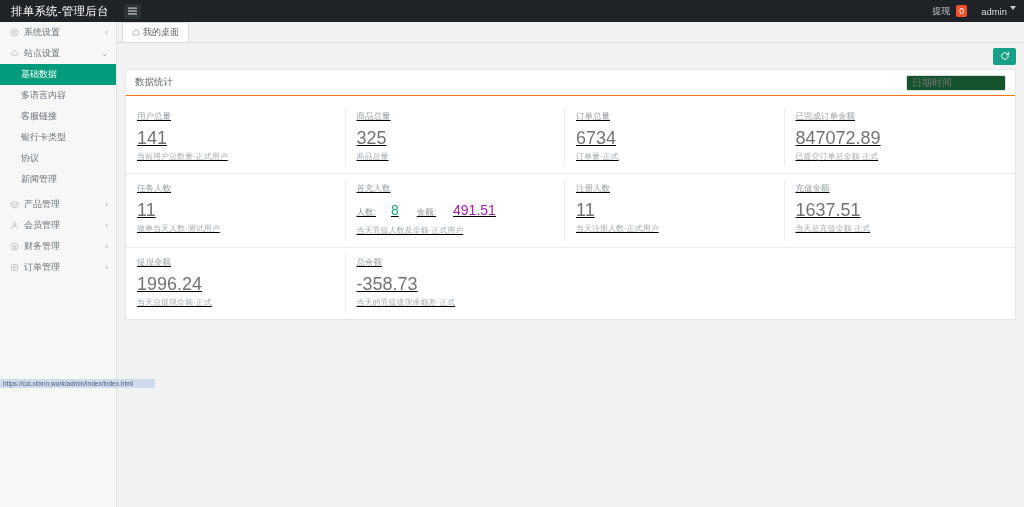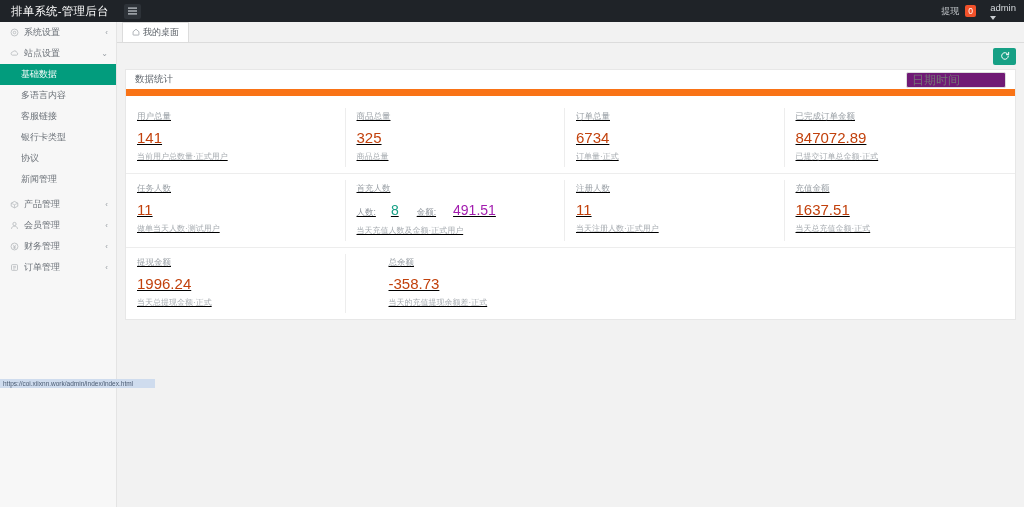--- a/index.html
+++ b/index.html
@@ -30,21 +30,21 @@
   .header-right {
     margin-left: auto; display: flex; align-items: center; height: 22px;
     padding-right: 8px; gap: 6px;
   }
   .hdr-link { color: #c8ccd0; font-size: 9px; white-space: nowrap; cursor: pointer; }
   .badge {
     background: #f1512a; color: #fff; font-size: 8.5px; line-height: 11px;
     min-width: 11px; height: 12px; padding: 0 3px; border-radius: 2px;
     display: flex; align-items: center; justify-content: center;
   }
-  .admin { color: #d5d9dd; font-size: 9.5px; display: flex; align-items: flex-start; gap: 3px; cursor: pointer; margin-left: 8px; flex-direction: column;}
+  .admin { color: #d5d9dd; font-size: 9.5px; display: flex; align-items: flex-start; gap: 3px; cursor: pointer; margin-left: 8px;}
   .caret { width: 0; height: 0; border-left: 3.5px solid transparent; border-right: 3.5px solid transparent; border-top: 4px solid #c8ccd0; }
 
   
   .sidebar {
     position: absolute; top: 22px; left: 0; width: 117px; height: 485px;
     background: #f7f7f7; border-right: 1px solid #e4e4e4;
   }
   .menu-item {
     height: 20px; display: flex; align-items: center; padding: 0 8px 0 10px;
     color: #6b7178; font-size: 9px; cursor: pointer; position: relative;
@@ -81,48 +81,48 @@
   .refresh-btn {
     width: 23px; height: 17px; background: #16a085; border-radius: 2px;
     display: flex; align-items: center; justify-content: center; cursor: pointer;
   }
   .panel {
     margin: 0 8px; background: #ffffff; border: 1px solid #e7e7e7;
     width: 891px;
   }
   .panel-head {
     height: 26px; display: flex; align-items: center; justify-content: space-between;
-    padding: 0 9px; border-bottom: 7px solid #f97316;
+    padding: 0 9px; border-bottom: 1px solid #f97316;
   }
   .panel-title { font-size: 9.5px; color: #5f656c; }
   .date-input {
     width: 100px; height: 16px; border: 1px solid #dddddd; border-radius: 2px;
-    background: #701a75; font-size: 12px; color: #9aa0a6; padding: 0 5px;
+    background: #14532d; font-size: 10px; color: #9aa0a6; padding: 0 5px;
     font-family: "Liberation Sans", sans-serif; outline: none;
   }
   .cards { display: flex; flex-wrap: wrap; padding: 6px 0 0 0; }
   .card {
     width: 219.5px; padding: 9px 11px 11px 11px; position: relative; text-decoration: underline;
   }
   .card::after {
     content: ""; position: absolute; right: 0; top: 6px; bottom: 6px; width: 1px;
     background: #ededed;
   }
   .card.nodiv::after { display: none; }
   .card-label { font-size: 8.5px; color: #9aa0a6; margin-bottom: 6px; }
   .card-value {
-    font-size: 15px; color: #c2410c; font-weight: 400; line-height: 18px;
+    font-size: 18px; color: #737373; font-weight: 400; line-height: 18px;
     margin-bottom: 4px; white-space: nowrap;
   }
   .card-value.compound { font-size: 8.5px; color: #8d939a; display: flex; align-items: baseline; gap: 14px; }
   .card-value.compound b { font-size: 14px; color: #16a085; font-weight: 400; margin: 0 4px 0 1px; }
   .card-value.compound .big2 { font-size: 14px; color: #a21caf; margin-left: 3px; }
   .card-desc { font-size: 8px; color: #a7acb1; white-space: nowrap; }
   .cards-row { display: flex; width: 100%; border-bottom: 1px solid #ededed; }
-  .cards-row:last-child { border-bottom: none; gap: 32px; }
+  .cards-row:last-child { border-bottom: none; }
   .filler { flex: 1; }
 
   
   .statusbar {
     position: absolute; left: 0; bottom: 0; width: 155px; height: 9px;
     background: #cfdcee; color: #4a5b72; font-size: 6.5px;
     display: flex; align-items: center; padding-left: 3px; overflow: hidden;
     white-space: nowrap;
   }
 </style>

